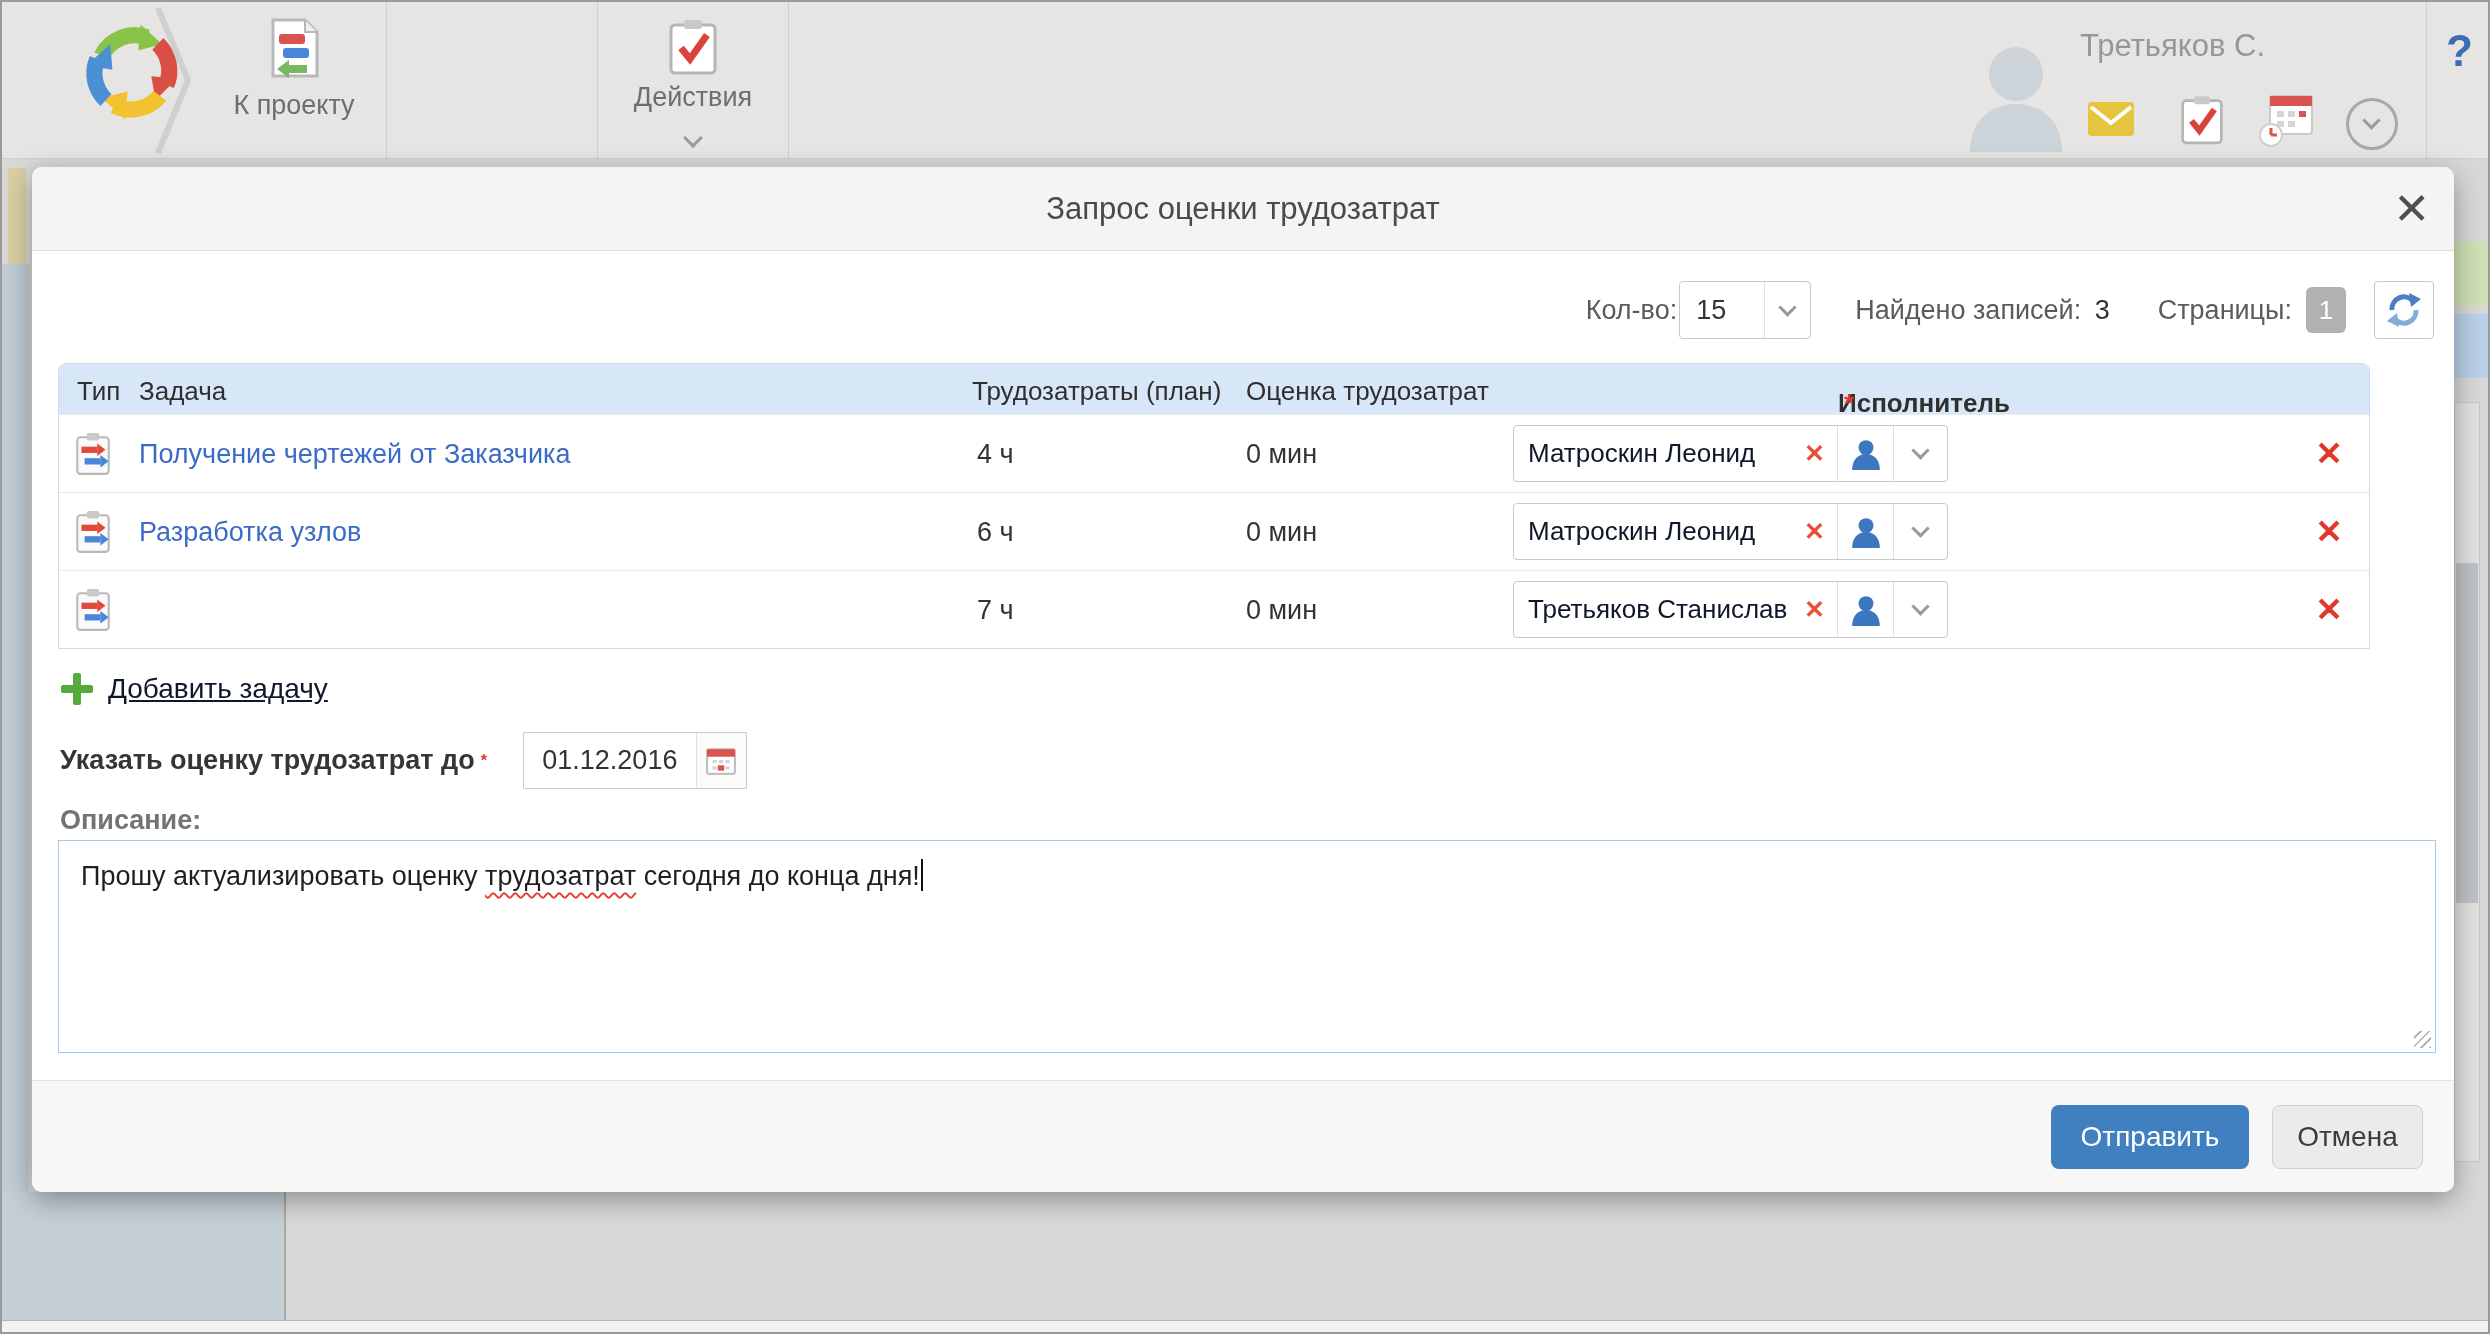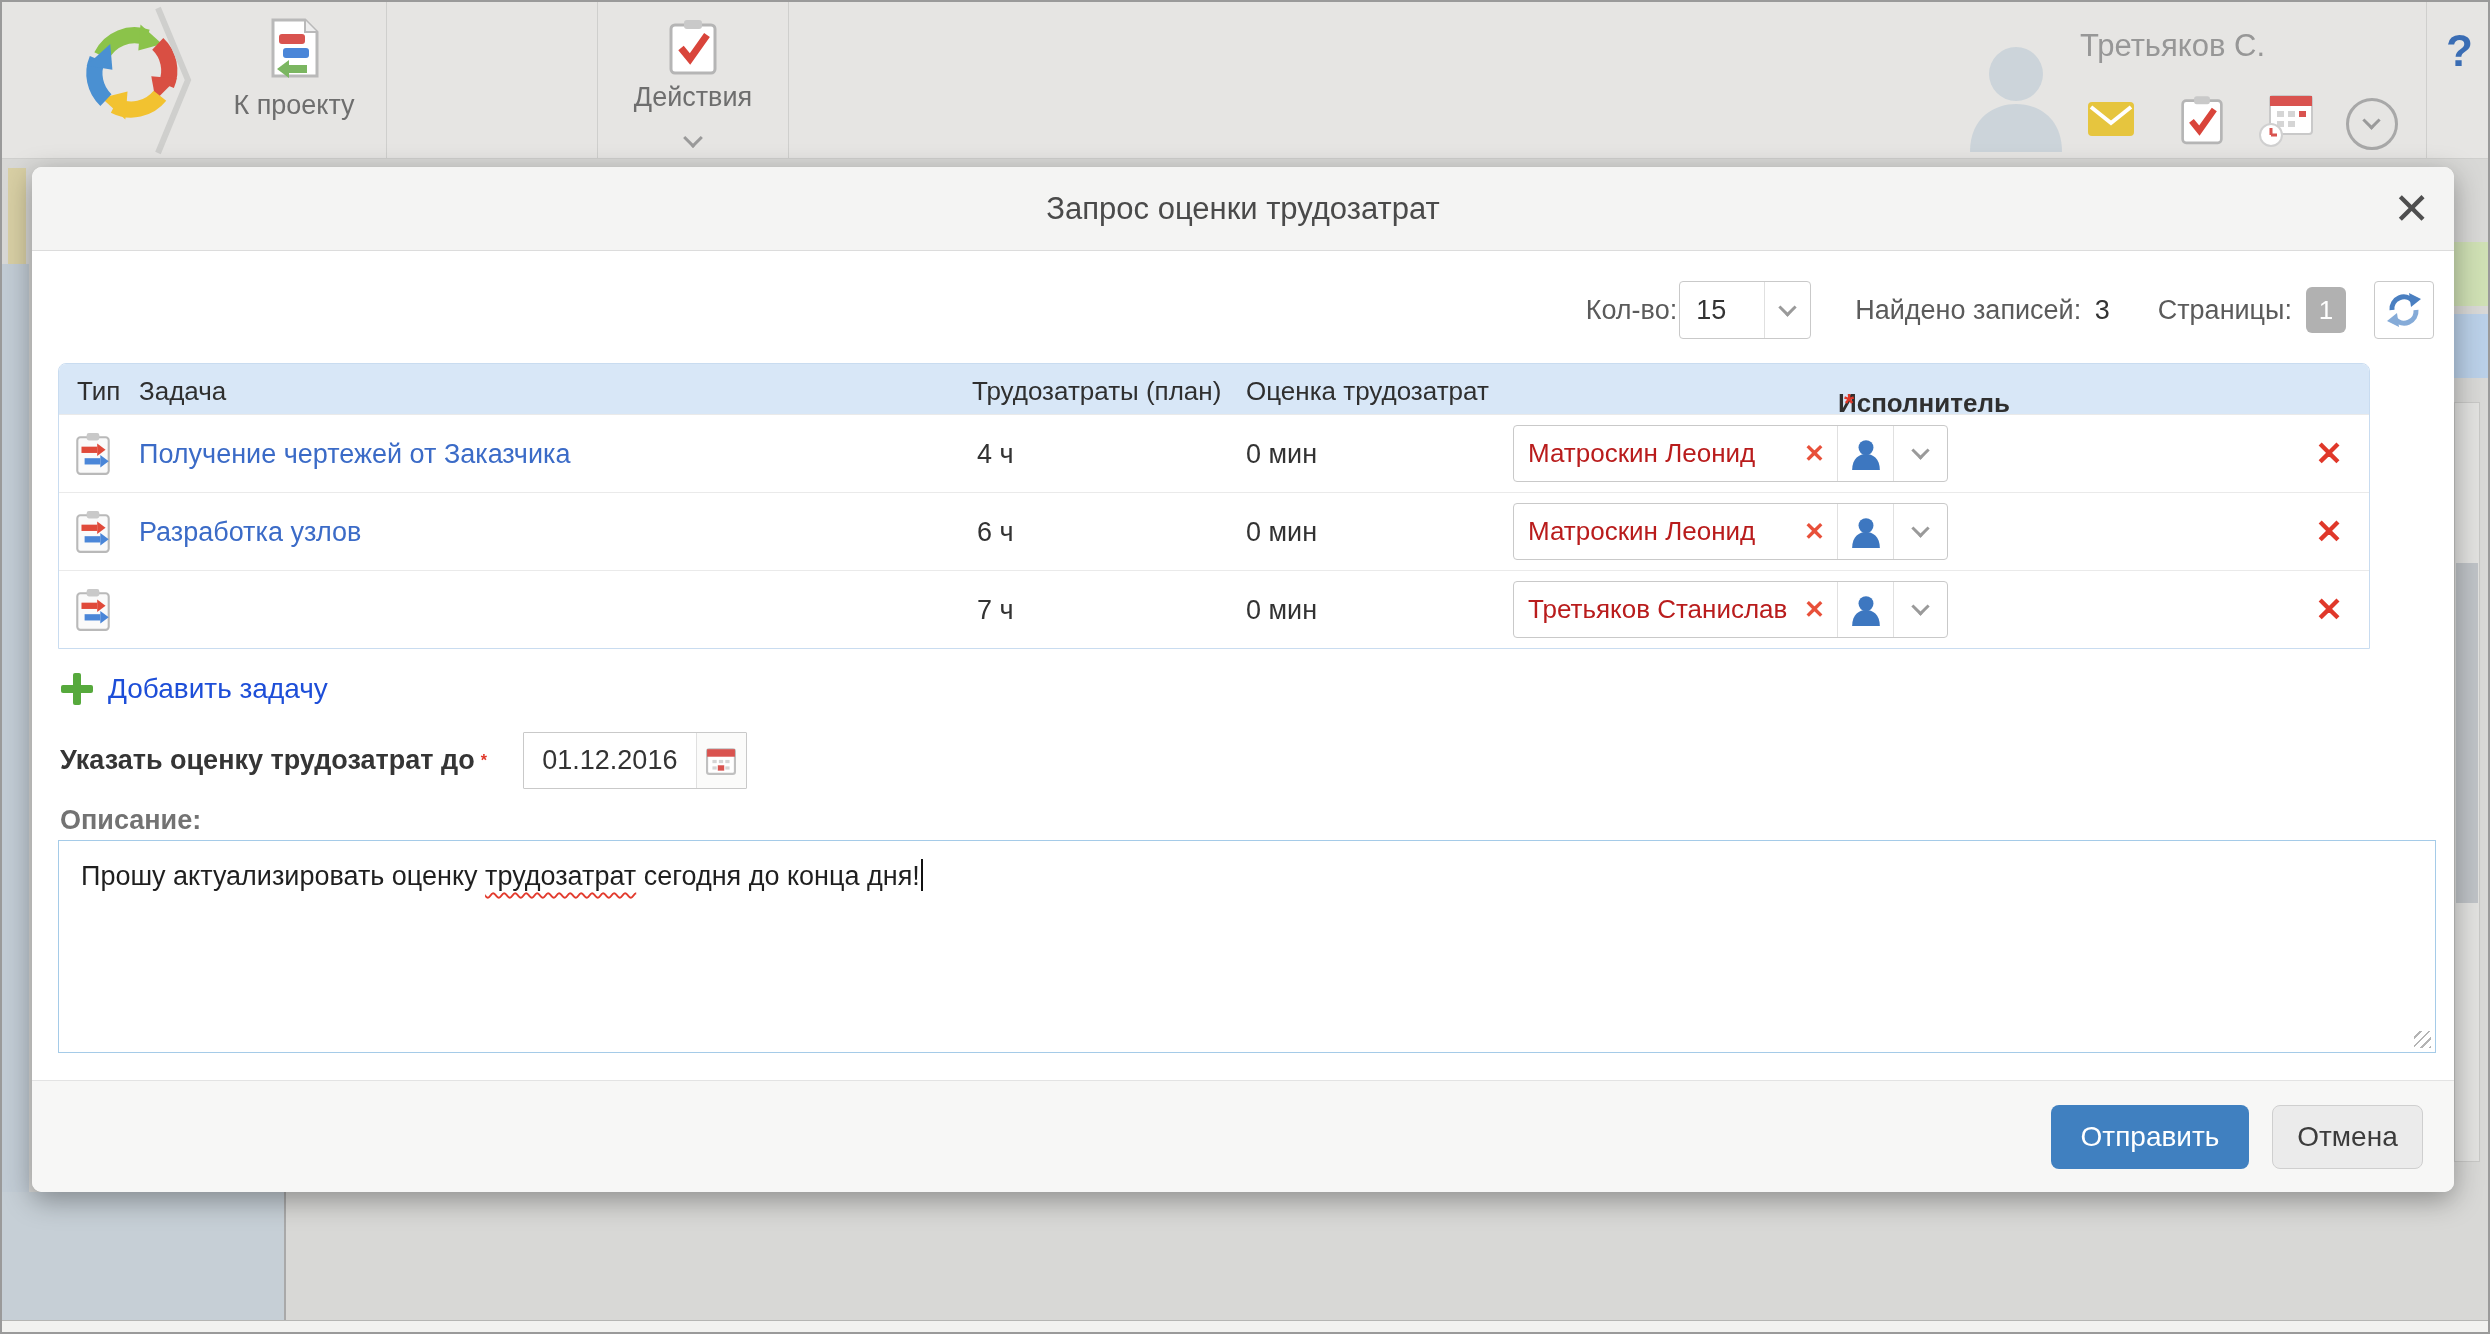--- a/index.html
+++ b/index.html
@@ -80,32 +80,32 @@
   .req-mark { color:#e0382a; font-weight:bold; margin-left:6px; }
   .t-row { position:relative; height:78px; border-top:1px solid #eaeaea; }
   .cell-type { position:absolute; left:16px; top:17px; }
   .cell-task { position:absolute; left:80px; top:0; line-height:78px;
                font-size:27px; color:#3b6bc7; cursor:pointer; }
   .cell-plan { position:absolute; left:918px; top:0; line-height:78px; font-size:27px; color:#333; }
   .cell-est  { position:absolute; left:1187px; top:0; line-height:78px; font-size:27px; color:#333; }
   .assignee { position:absolute; left:1454px; top:10px; height:57px; display:flex;
               border:1px solid #c9c9c9; border-radius:4px; background:#fff; }
   .as-input { width:323px; display:flex; align-items:center; padding:0 12px 0 14px; cursor:text; }
-  .as-name { flex:1; font-size:26px; color:#b91c1c; white-space:nowrap; overflow:hidden; }
+  .as-name { flex:1; font-size:26px; color:#0f172a; white-space:nowrap; overflow:hidden; }
   .as-clear { font-size:25px; font-weight:bold; color:#e8503a; cursor:pointer; margin-left:6px; }
   .as-person { width:56px; border-left:1px solid #e0e0e0; display:flex;
                align-items:center; justify-content:center; cursor:pointer; }
   .as-chevron { width:54px; border-left:1px solid #e0e0e0; display:flex;
                 align-items:center; justify-content:center; cursor:pointer; }
   .cell-remove { position:absolute; right:26px; top:0; line-height:78px;
                  font-size:33px; font-weight:bold; color:#e0382a; cursor:pointer; }
 
   
   .add-task { position:absolute; left:28px; top:505px; display:flex; align-items:center; cursor:pointer; }
-  .add-task-label { margin-left:14px; font-size:28px; color:#1d4ed8; }
+  .add-task-label { margin-left:14px; font-size:28px; color:#0f172a;text-decoration:underline; }
   .deadline { position:absolute; left:28px; top:565px; display:flex; align-items:center; }
   .deadline-label { font-size:27px; font-weight:bold; color:#353535; }
   .date-widget { display:flex; margin-left:36px; height:57px; border:1px solid #c9c9c9;
                  border-radius:1px; background:#fff; }
   .date-value { width:172px; font-size:27px; color:#333; text-align:center; line-height:55px; cursor:text; }
   .date-btn { width:50px; border-left:1px solid #e0e0e0; background:#fbfbfa;
               display:flex; align-items:center; justify-content:center; cursor:pointer; }
   .desc-label { position:absolute; left:28px; top:638px; font-size:27px; color:#737373;font-weight:bold; }
   .desc-area { position:absolute; left:26px; top:673px; width:2378px; height:213px;
                border:1px solid #a5cbe8; background:#fff; padding:18px 22px;

